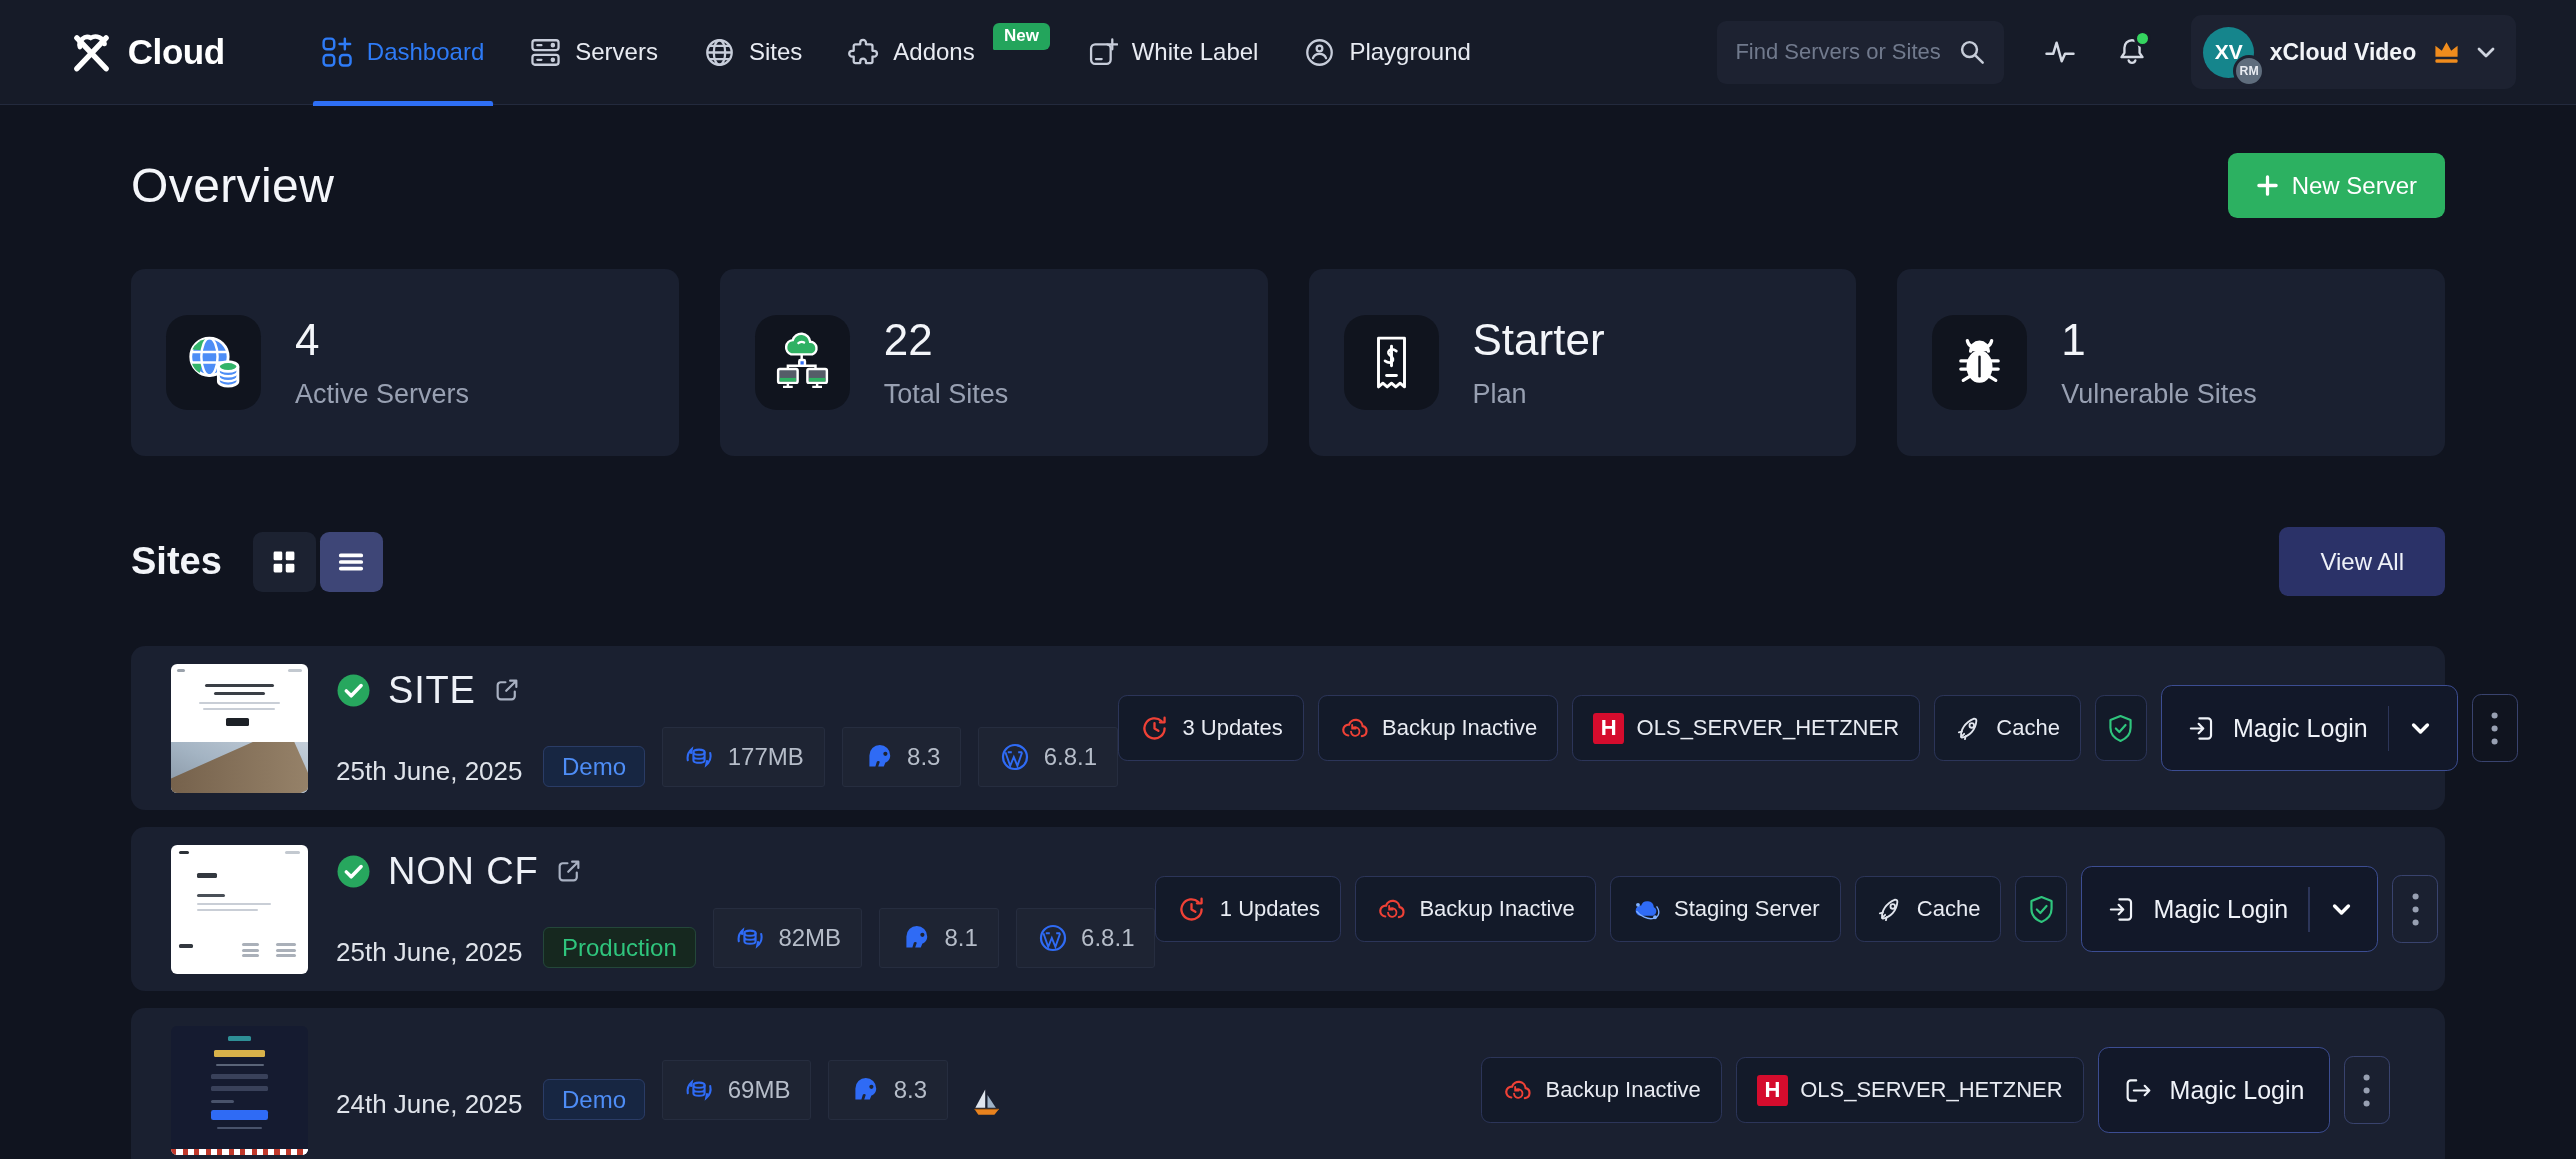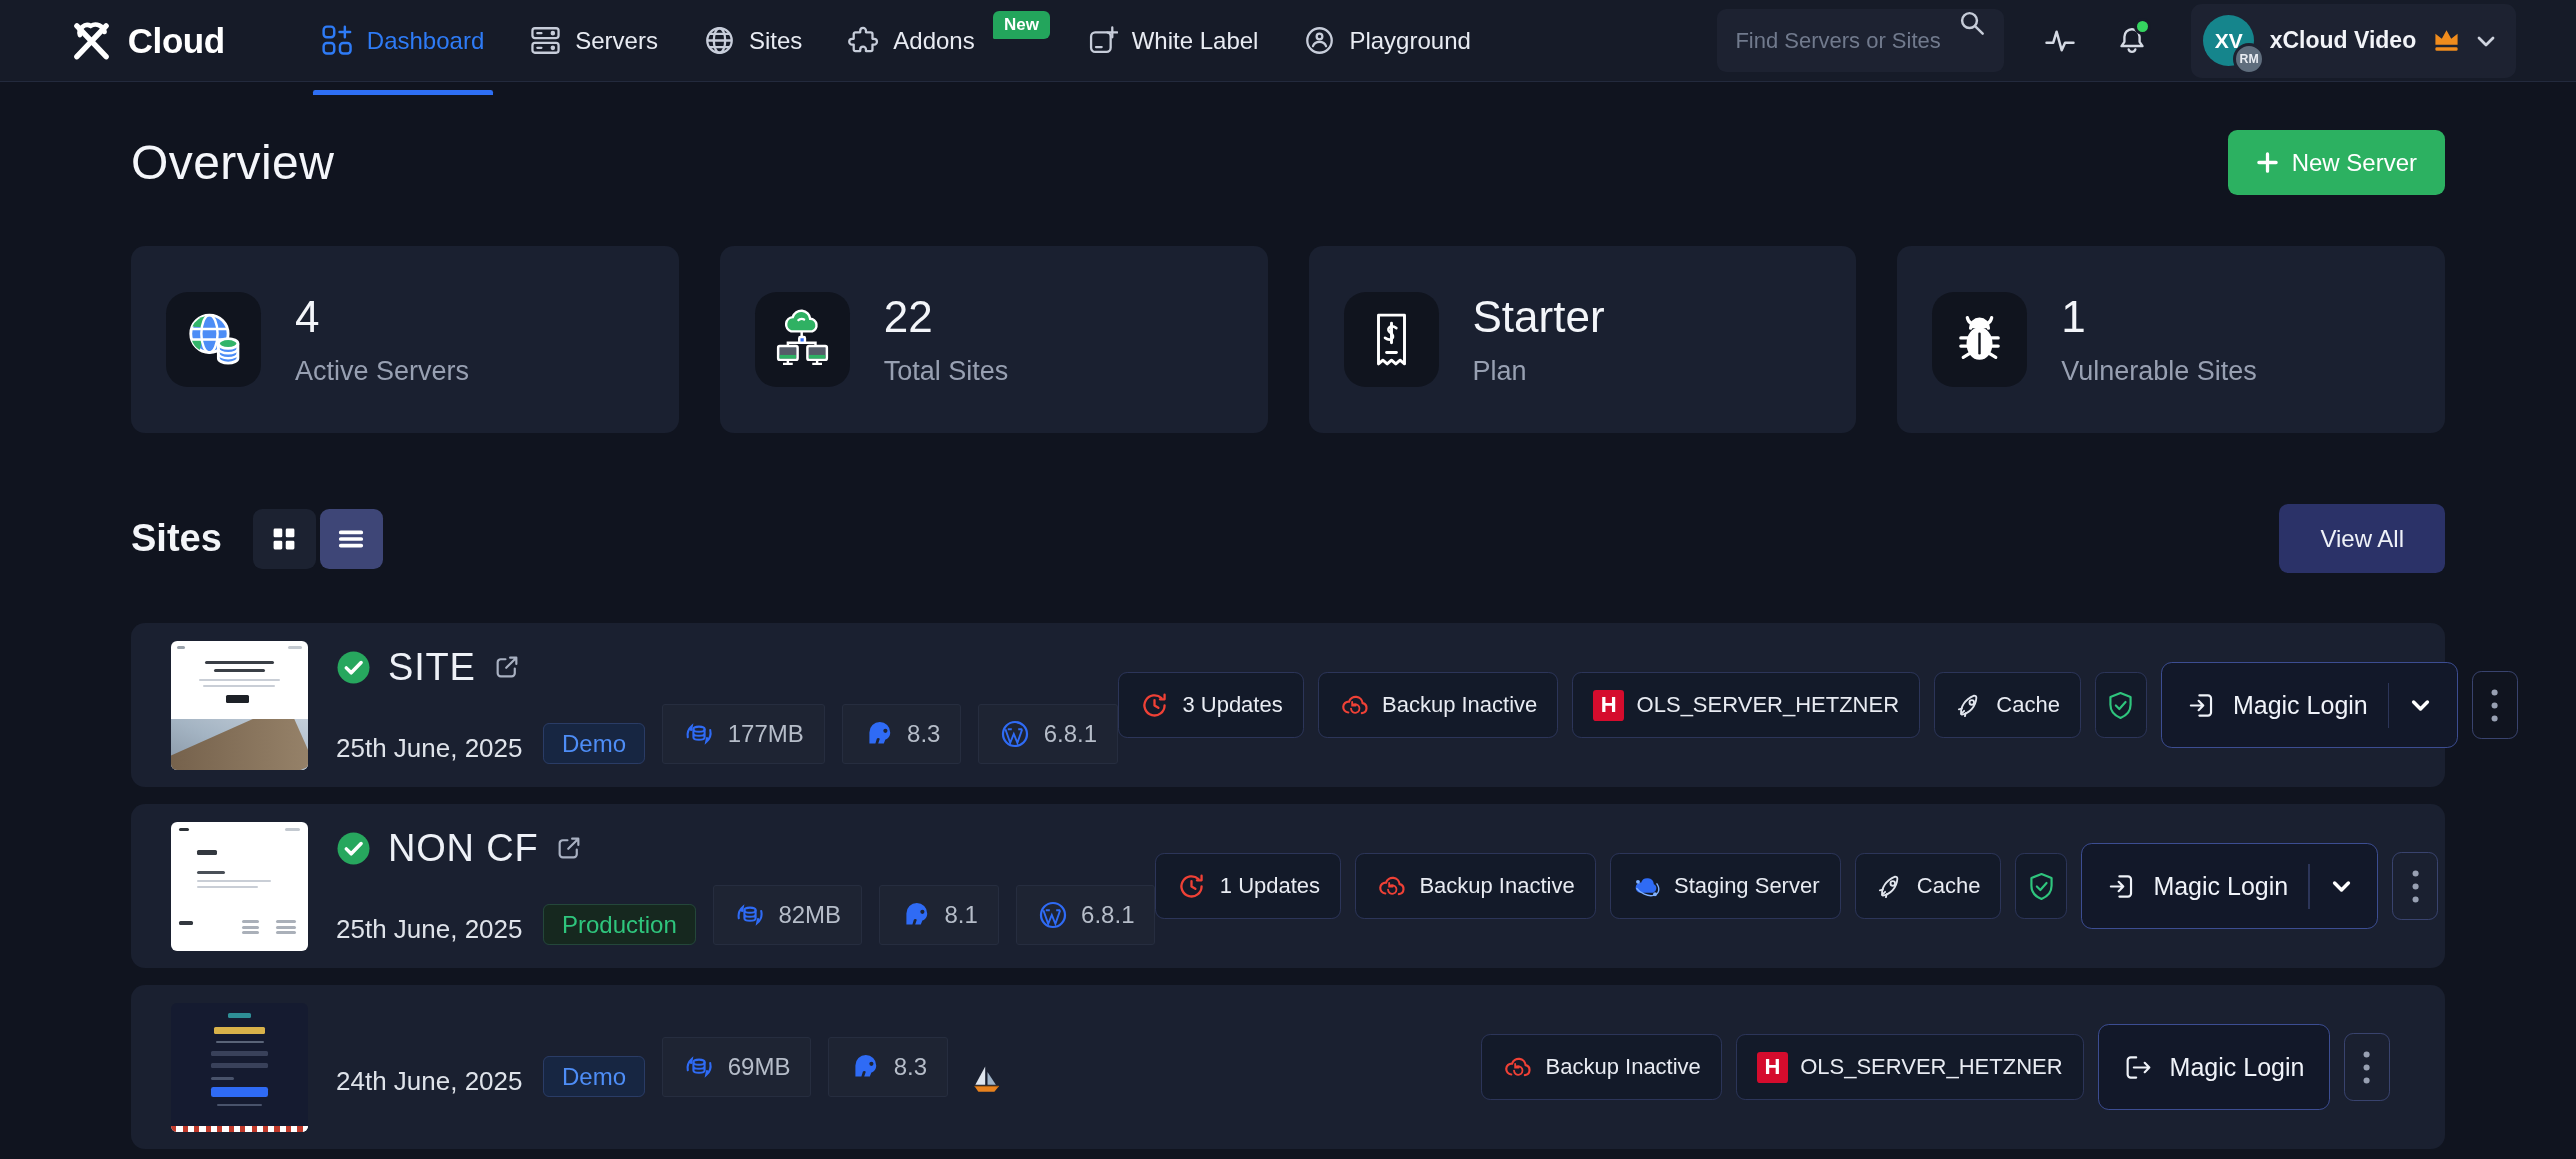--- a/index.html
+++ b/index.html
@@ -6,21 +6,21 @@
   html,body { background:#10141f; }
   body {
     width:2576px; height:1160px; overflow:hidden;
     font-family:"Liberation Sans","DejaVu Sans",sans-serif;
     color:#e9ecf2;
   }
   svg { display:block; }
 
   
   .nav {
-    height:82px; background:#161b28; border-bottom:1.5px solid #232a3d;
+    height:105px; background:#161b28; border-bottom:1.5px solid #232a3d;
     display:flex; align-items:center; padding:0 60px 0 63px;
   }
   .brand { display:flex; align-items:center; gap:7.7px; cursor:pointer; }
   .brand-text { font-size:35px; font-weight:700; color:#ffffff; letter-spacing:-0.4px; }
   .menu { display:flex; align-items:stretch; height:105px; margin-left:74px; }
   .menu-item {
     position:relative; display:flex; align-items:center; gap:14px;
     padding:0 23px; font-size:24px; color:#e8ebf2; cursor:pointer; white-space:nowrap;
   }
   .menu-item svg { stroke:#c7cdda; }
@@ -30,21 +30,21 @@
     content:""; position:absolute; left:14px; right:14px; bottom:-1.5px;
     height:4.6px; background:#2e6ff5; border-radius:2.3px 2.3px 0 0;
   }
   .new-badge {
     align-self:flex-start; margin:23px 0 0 -4.6px;
     background:#23a55c; color:#fff; font-size:17px; font-weight:600;
     padding:3.8px 10.8px; border-radius:6.1px 6.1px 6.1px 1.5px;
   }
   .nav-spacer { flex:1; }
   .search {
-    display:flex; width:287px; height:63px;
+    display:flex; align-items:center; width:287px; height:63px;
     background:#1d2231; border-radius:9.2px; padding:0 18.4px; gap:12.3px;
   }
   .search input {
     flex:1; min-width:0; background:transparent; border:none; outline:none;
     color:#cfd4df; font-size:22px; font-family:inherit;
   }
   .search input::placeholder { color:#717a8d; }
   .icon-btn { background:none; border:none; cursor:pointer; position:relative; margin-left:40px; }
   .bell-dot {
     position:absolute; top:-6.1px; right:-3.1px; width:17px; height:17px;

